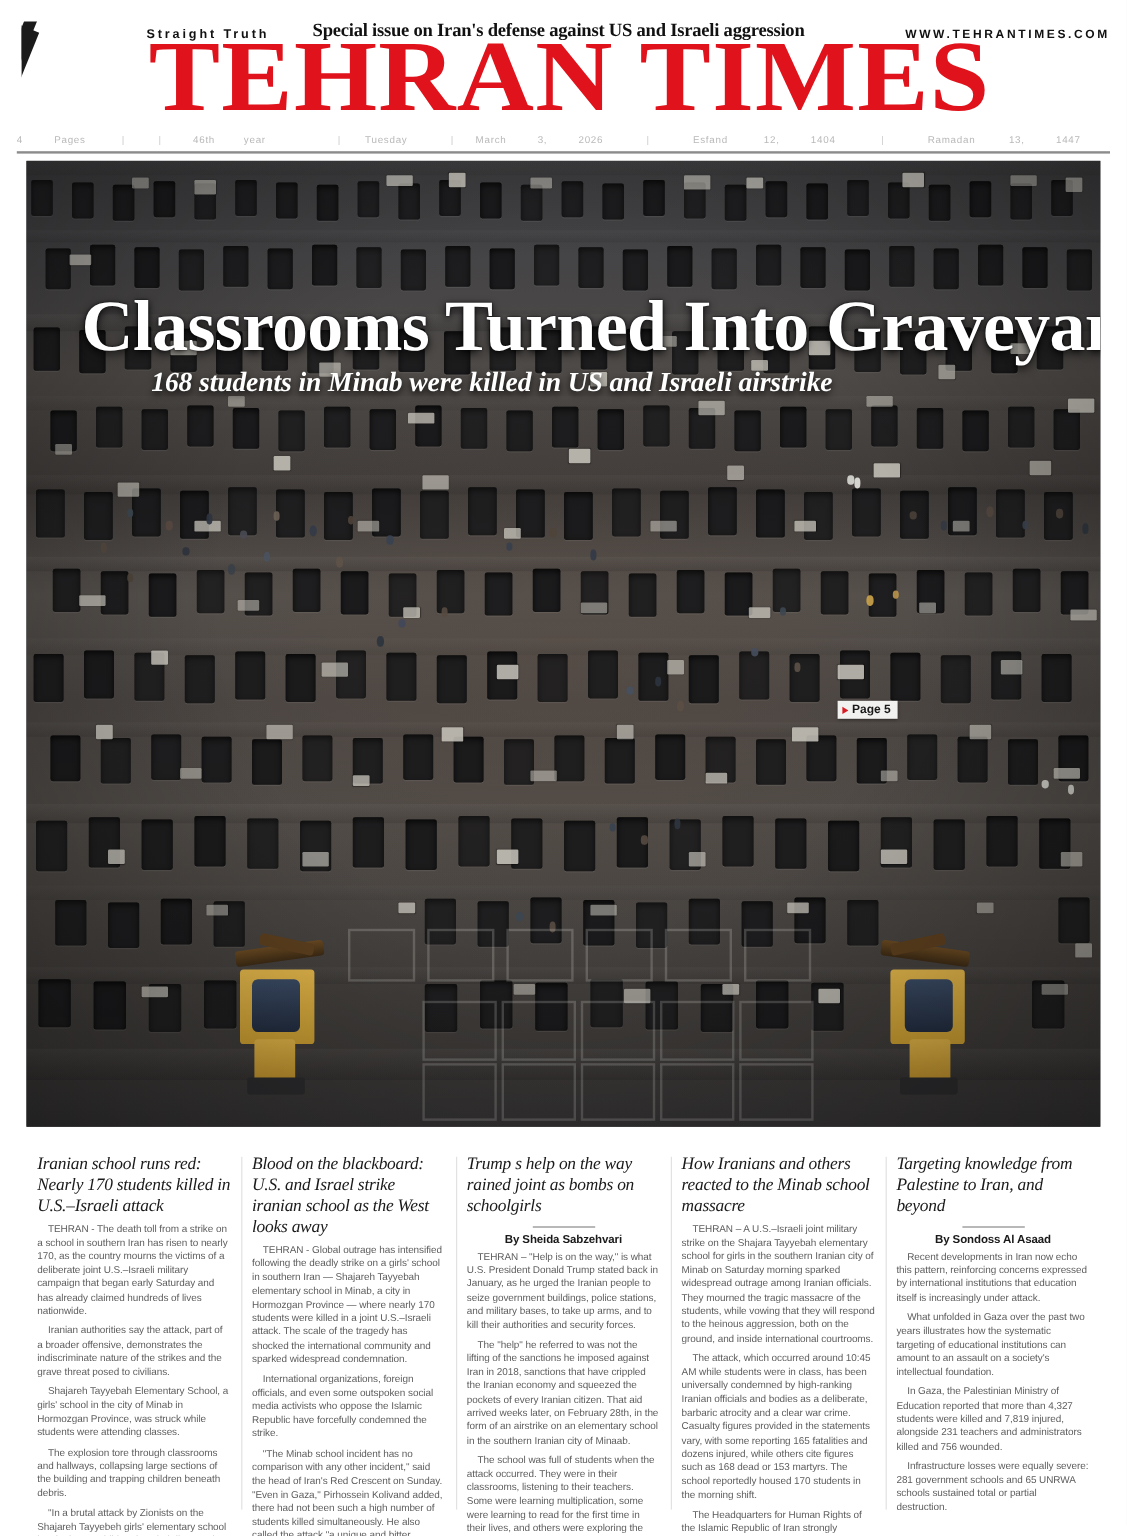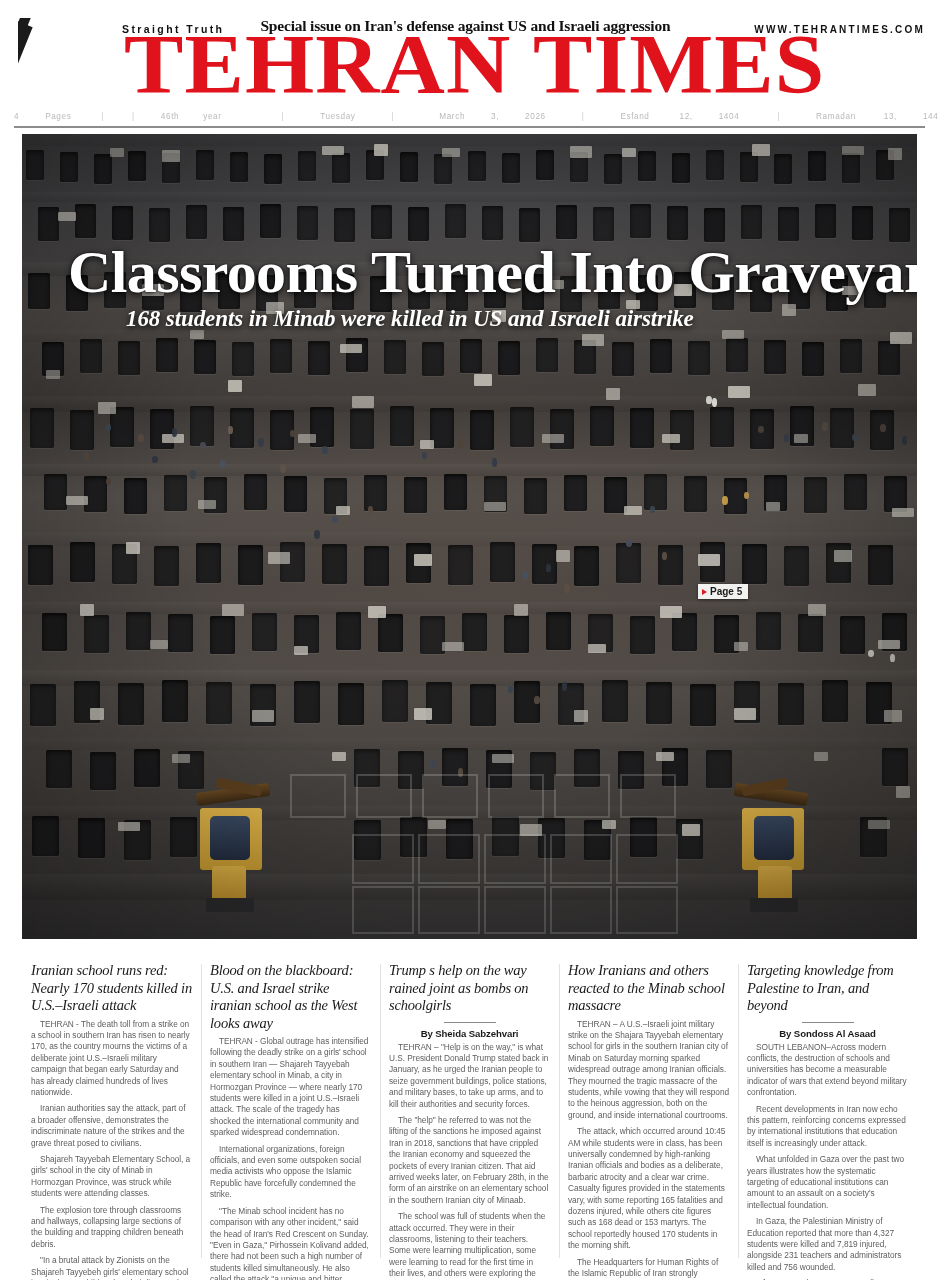--- a/index.html
+++ b/index.html
@@ -188,23 +188,23 @@
     <div class="logo">TEHRAN TIMES</div>
 
     <div class="dateline">
       <span class="d">4</span>
       <span class="d" style="margin-left:26px">Pages</span>
       <span class="d dl-sep" style="margin-left:30px">|</span>
       <span class="d dl-sep" style="margin-left:28px">|</span>
       <span class="d" style="margin-left:26px">46th</span>
       <span class="d" style="margin-left:24px">year</span>
       <span class="d dl-sep" style="margin-left:60px">|</span>
-      <span class="d" style="margin-left:36px">Tuesday</span>
+      <span class="d" style="margin-left:20px">Tuesday</span>
       <span class="d dl-sep" style="margin-left:36px">|</span>
-      <span class="d" style="margin-left:45px">March</span>
+      <span class="d" style="margin-left:18px">March</span>
       <span class="d" style="margin-left:26px">3,</span>
       <span class="d" style="margin-left:26px">2026</span>
       <span class="d dl-sep" style="margin-left:36px">|</span>
       <span class="d" style="margin-left:36px">Esfand</span>
       <span class="d" style="margin-left:30px">12,</span>
       <span class="d" style="margin-left:26px">1404</span>
       <span class="d dl-sep" style="margin-left:38px">|</span>
       <span class="d" style="margin-left:36px">Ramadan</span>
       <span class="d" style="margin-left:28px">13,</span>
       <span class="d" style="margin-left:26px">1447</span>
@@ -652,21 +652,20 @@
       <div class="col">
         <h2>How Iranians and others reacted to the Minab school massacre</h2>
         <p class="ind">TEHRAN – A U.S.–Israeli joint military strike on the Shajara Tayyebah elementary school for girls in the southern Iranian city of Minab on Saturday morning sparked widespread outrage among Iranian officials. They mourned the tragic massacre of the students, while vowing that they will respond to the heinous aggression, both on the ground, and inside international courtrooms.</p>
         <p class="ind">The attack, which occurred around 10:45 AM while students were in class, has been universally condemned by high-ranking Iranian officials and bodies as a deliberate, barbaric atrocity and a clear war crime. Casualty figures provided in the statements vary, with some reporting 165 fatalities and dozens injured, while others cite figures such as 168 dead or 153 martyrs. The school reportedly housed 170 students in the morning shift.</p>
         <p class="ind"><span>The Headquarters for Human Rights of the Islamic Republic of Iran strongly denounced the action,</span> <span class="jump"><span>Page 4</span></span></p>
       </div>
       <div class="col">
         <h2>Targeting knowledge from Palestine to Iran, and beyond</h2>
         <div class="byline-sep"></div>
         <div class="byline">By Sondoss Al Asaad</div>
-        <p class="ind">SOUTH LEBANON–Across modern conflicts, the destruction of schools and universities has become a measurable indicator of wars that extend beyond military confrontation.</p>
         <p class="ind">Recent developments in Iran now echo this pattern, reinforcing concerns expressed by international institutions that education itself is increasingly under attack.</p>
         <p class="ind">What unfolded in Gaza over the past two years illustrates how the systematic targeting of educational institutions can amount to an assault on a society's intellectual foundation.</p>
         <p class="ind">In Gaza, the Palestinian Ministry of Education reported that more than 4,327 students were killed and 7,819 injured, alongside 231 teachers and administrators killed and 756 wounded.</p>
         <p class="ind"><span>Infrastructure losses were equally severe: 281 government schools and 65 UNRWA schools sustained total or partial destruction.</span> </p>
       </div>
     </div>
 
 </div>
 
 </body></html>

